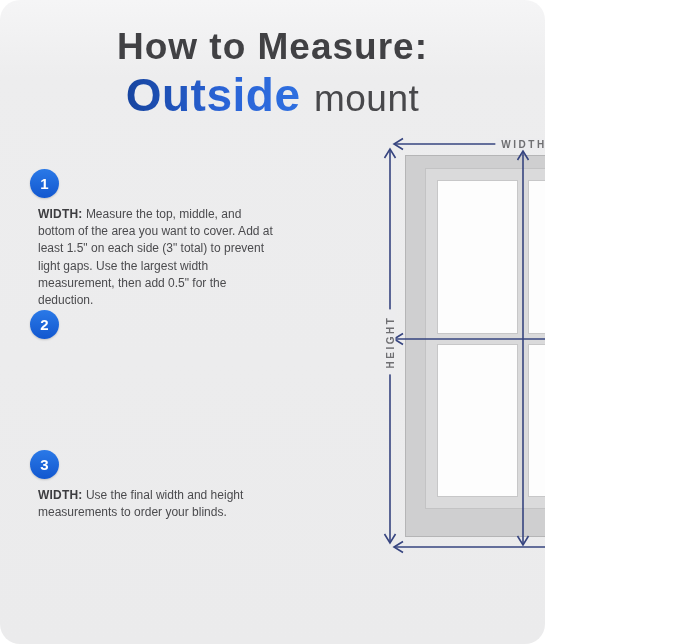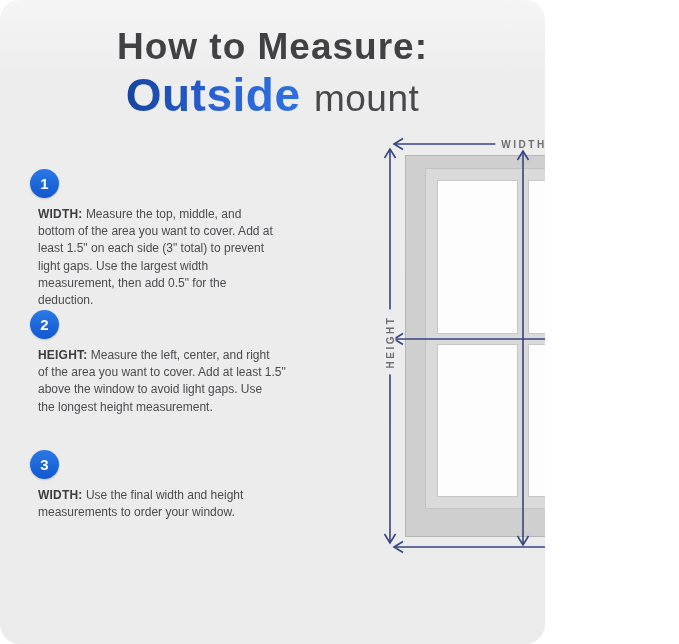--- a/index.html
+++ b/index.html
@@ -93,30 +93,26 @@
       <p class="step-body"><b>WIDTH:</b> <span class="step-text">Measure the top, middle, and
 bottom of the area you want to cover. Add at
 least 1.5" on each side (3" total) to prevent
 light gaps. Use the largest width
 measurement, then add 0.5" for the
 deduction.</span></p>
     </div>
 
     <div class="step step-2">
       <div class="badge">2</div>
-      <p class="step-body"><b>HEIGHT:</b> <span class="step-text">Measure the left, center, and right
-of the area you want to cover. Add at least 1.5"
-above the window to avoid light gaps. Use
-the longest height measurement.</span></p>
     </div>
 
     <div class="step step-3">
       <div class="badge">3</div>
       <p class="step-body"><b>WIDTH:</b> <span class="step-text">Use the final width and height
-measurements to order your window.</span></p>
+measurements to order your blinds.</span></p>
     </div>
 
   </section>
 
   <section class="diagram">
 
     <div class="casing">
       <div class="sash">
         <div class="panes">
           <div class="pane"></div>

